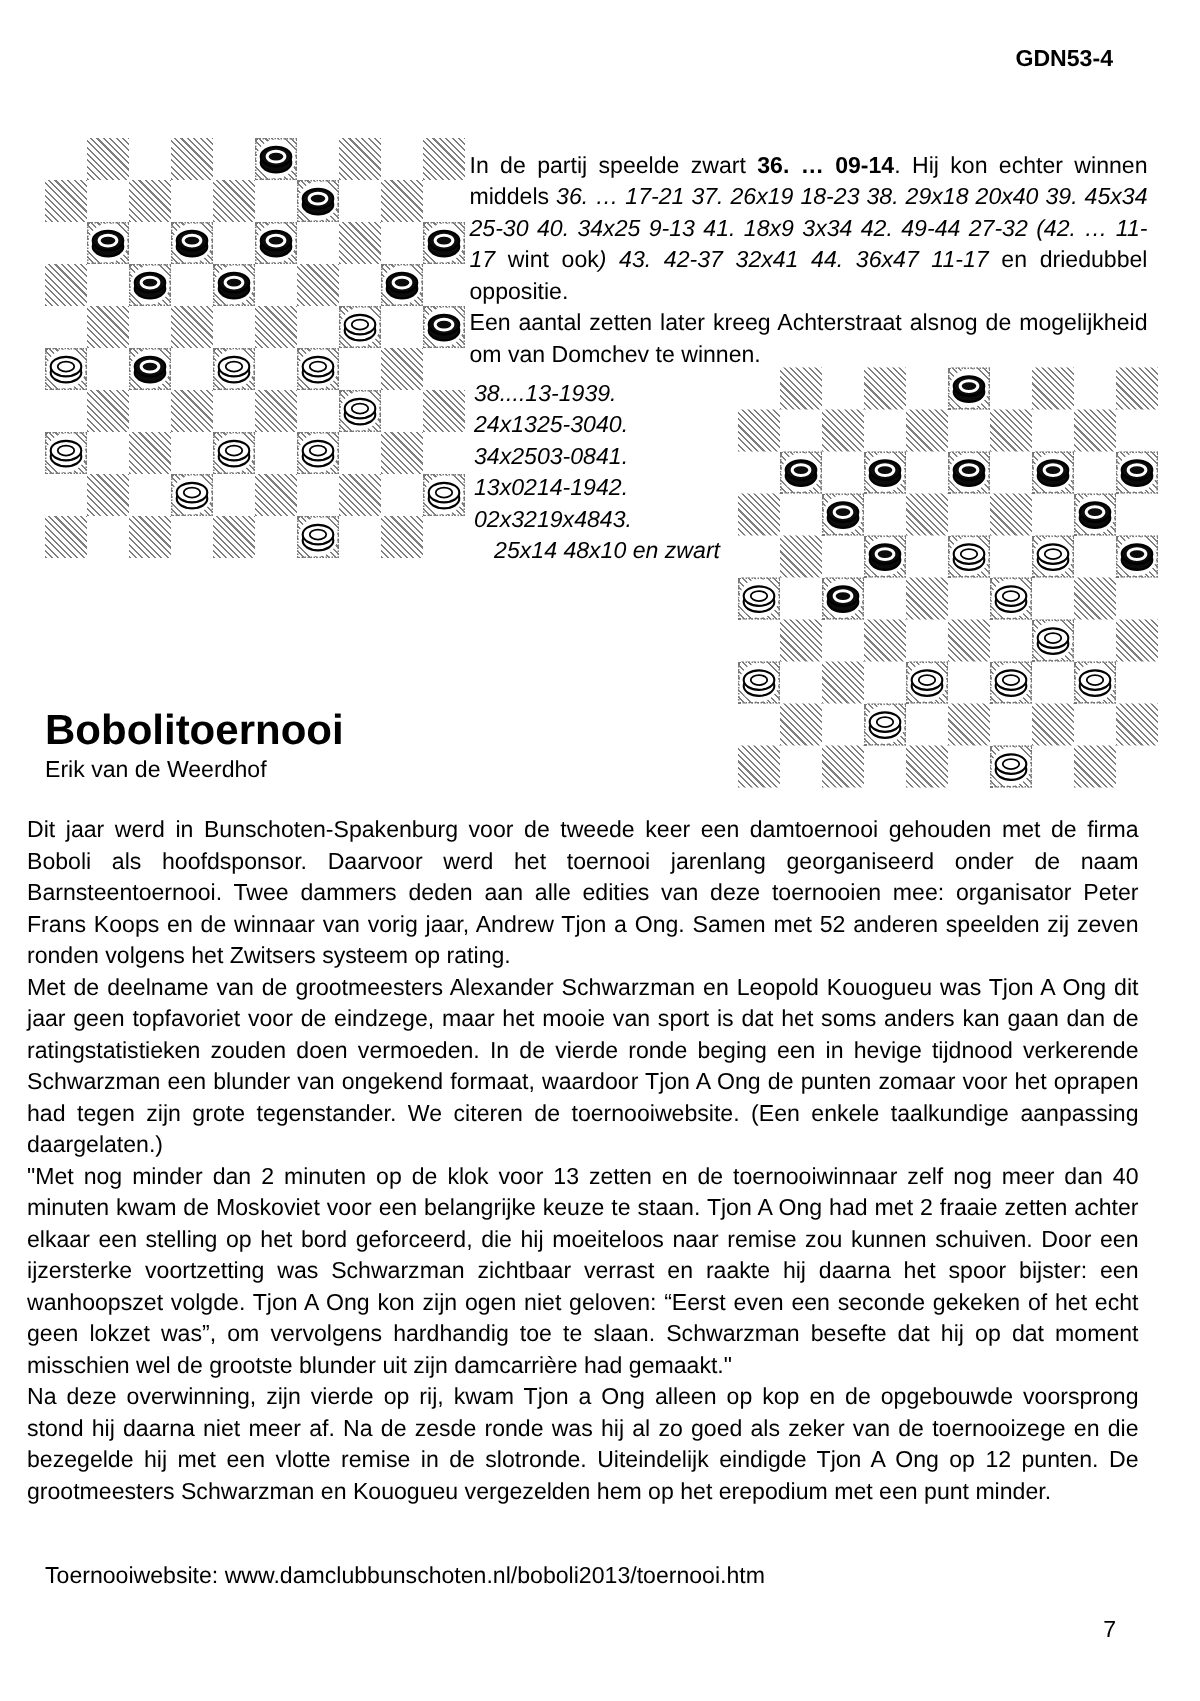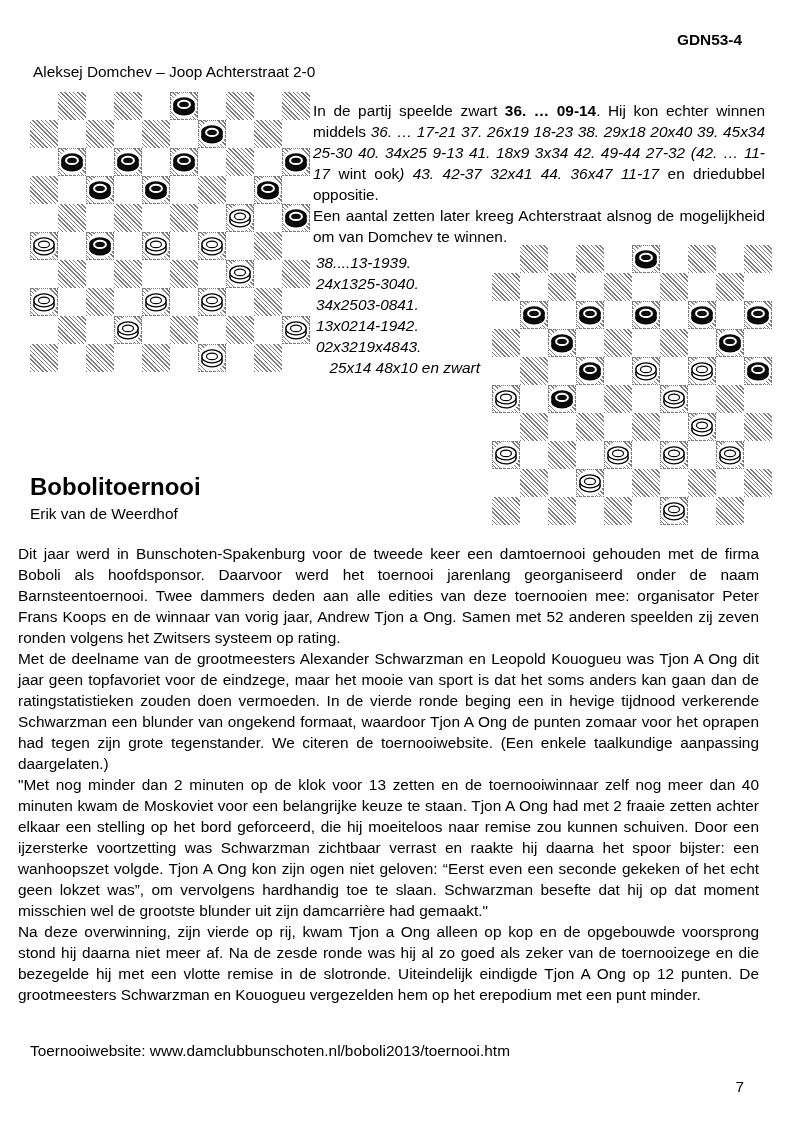--- a/index.html
+++ b/index.html
@@ -13,35 +13,34 @@
   .board2{left:492px;top:245px;}
   .sq{position:relative;width:28px;height:28px;}
   .sq.dark{background:repeating-linear-gradient(45deg,#7e7e7e 0 1px,#ffffff 1px 3px);}
   .sq.occ{outline:1px dotted #777;outline-offset:-1px;}
   .sq svg{position:absolute;inset:0;display:block;}
   .intro{left:313px;top:100px;width:452px;text-align:justify;}
   .moves{left:316px;top:252px;width:164px;font-style:italic;}
   .move-row{display:flex;justify-content:flex-start;height:21px;}
   .moves-last{height:21px;text-align:right;}
   .result{left:30px;top:378px;width:456px;text-align:justify;}
-  .section-title{left:30px;top:473px;font-size:24px;line-height:27px;font-weight:bold;}
+  .section-title{left:30px;top:473px;font-size:28px;line-height:27px;font-weight:bold;}
   .section-author{left:30px;top:503px;}
   .body-block{left:18px;top:543px;width:741px;text-align:justify;}
   .body-block p{margin:0;}
   .website{left:30px;top:1040px;}
   .pagenum{right:36px;top:1076px;}
 </style>
 </head>
 <body>
 
 <div class="page">
 
   <div class="abs gdn">GDN53-4</div>
 
-  <div class="abs match-title">Aleksej Domchev – Joop Achterstraat 2-0</div>
 
   <div class="abs board board1">
       <div class="sq"></div>
       <div class="sq dark"></div>
       <div class="sq"></div>
       <div class="sq dark"></div>
       <div class="sq"></div>
       <div class="sq dark occ">
         <svg viewBox="0 0 28 28" width="28" height="28">
           <circle cx="14" cy="14" r="13" fill="#fff"></circle>

